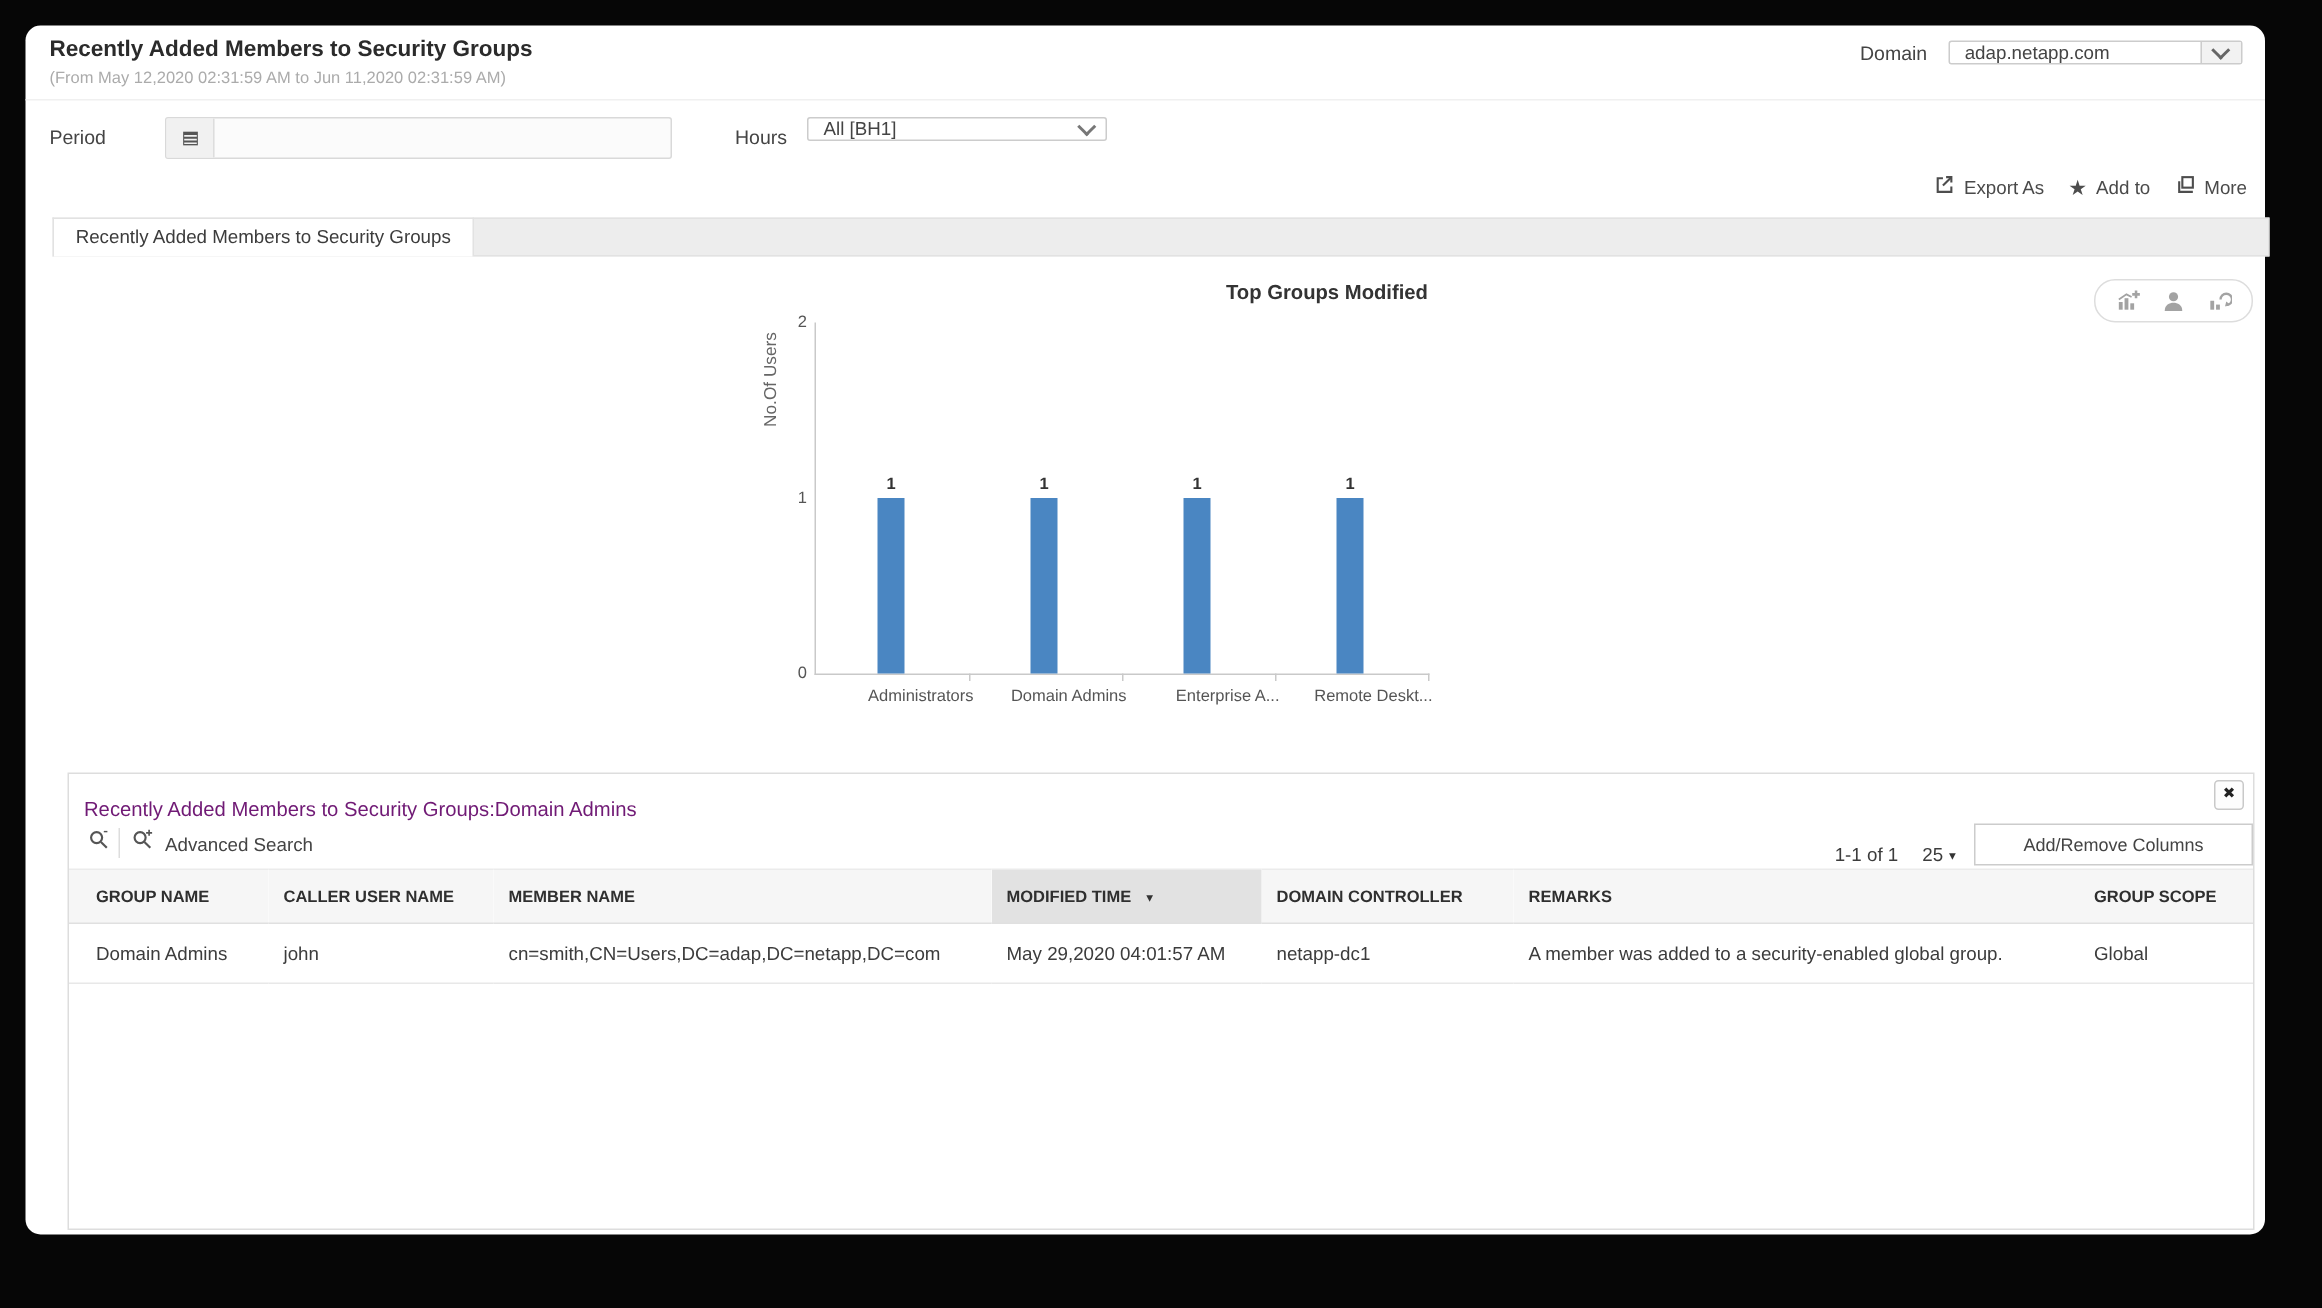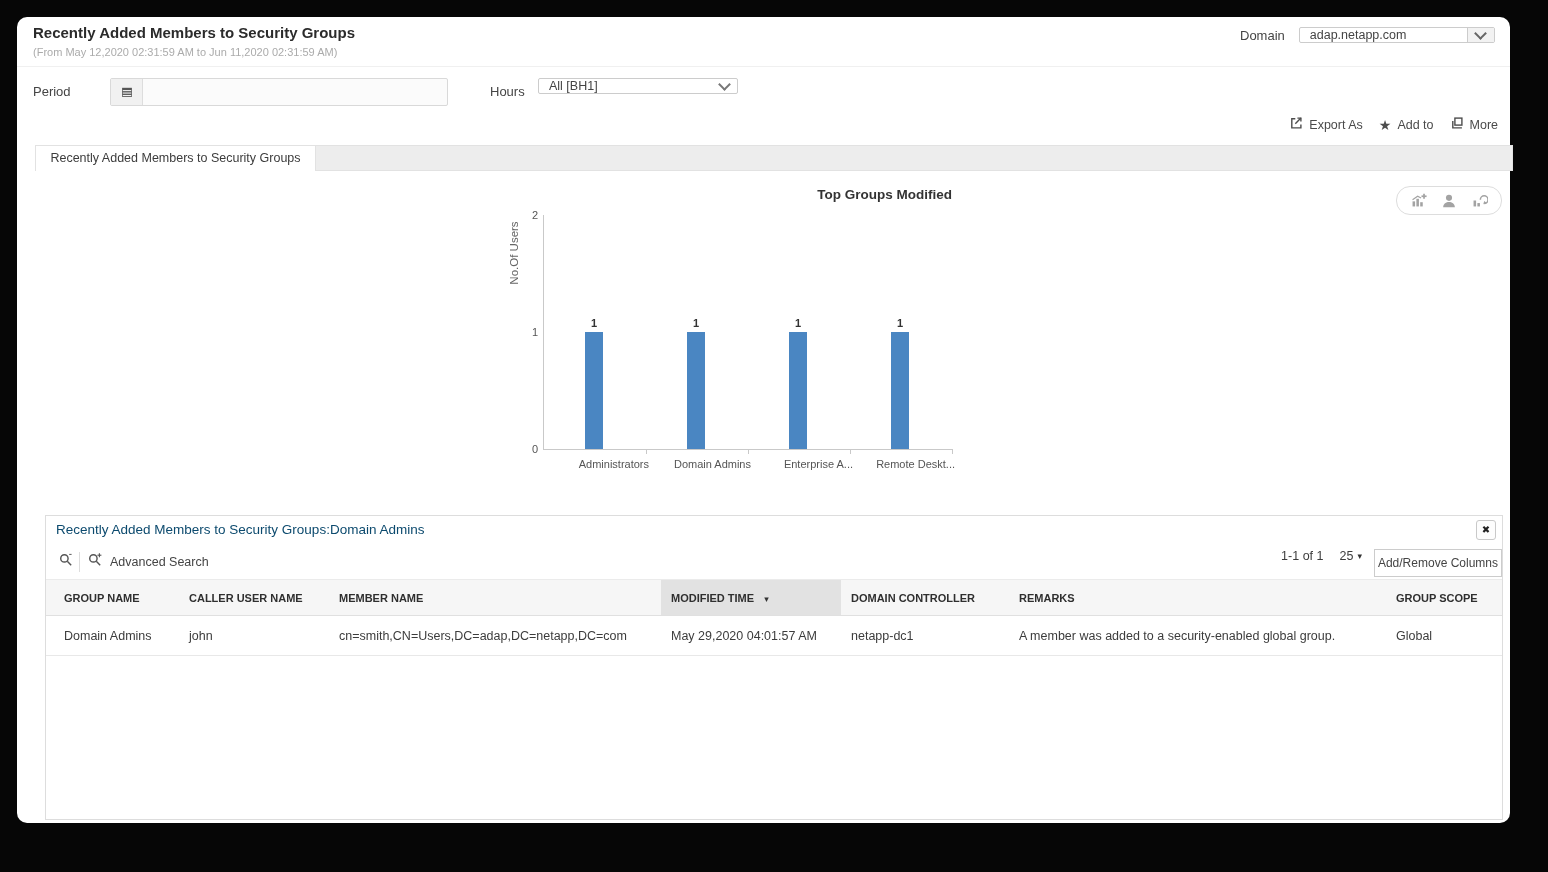--- a/index.html
+++ b/index.html
@@ -49,33 +49,33 @@
   .ytick{position:absolute;left:-22px;width:16px;text-align:right;font-size:11px;color:#555;}
   .yt2{top:-6px}.yt1{top:111px}.yt0{top:228px}
   .bar-group{position:absolute;bottom:0;width:50px;display:flex;flex-direction:column;align-items:center;}
   .bar-value{font-size:11px;font-weight:bold;color:#333;margin-bottom:3px;}
   .bar{width:18px;background:#4a86c2;}
   .xtick{position:absolute;top:234px;width:1px;height:5px;background:#c9c9c9;}
   .xcat{position:absolute;top:243px;width:110px;text-align:right;font-size:11px;color:#555;white-space:nowrap;}
 
   
   .panel{position:absolute;left:28px;top:498px;width:1458px;height:305px;border:1px solid #ddd;box-sizing:border-box;background:#fff;}
-  .panel-title{position:absolute;left:10px;top:6px;font-size:13.5px;color:#0c4a6e;text-align:center;}
+  .panel-title{position:absolute;left:10px;top:16px;font-size:13.5px;color:#701a75;text-align:center;}
   .close-btn{position:absolute;right:6px;top:4px;width:18px;height:18px;border:1px solid #c9c9c9;border-radius:3px;background:#fdfdfd;
     font-size:10px;font-weight:bold;color:#222;text-align:center;line-height:17px;cursor:pointer;}
   .search-row{position:absolute;left:0;top:33px;width:100%;height:28px;}
   .sicon{position:absolute;top:3px;color:#555;cursor:pointer;}
   .s1{left:12px}.sdiv{position:absolute;left:33px;top:3px;width:1px;height:20px;background:#ddd;}
   .adv{position:absolute;left:41px;top:3px;display:flex;align-items:center;gap:7px;color:#555;cursor:pointer;}
   .adv-label{font-size:12.5px;color:#444;}
-  .pager{position:absolute;right:0;top:0;height:28px;display:flex;align-items:flex-start;}
+  .pager{position:absolute;right:0;top:0;height:28px;display:flex;align-items:flex-end;}
   .pg-range{font-size:12.5px;color:#3c3c3c;margin-right:16px;}
   .pg-size{font-size:12.5px;color:#3c3c3c;display:flex;align-items:center;gap:4px;cursor:pointer;margin-right:12px;}
   .caret{font-size:9px;color:#333;}
-  .addcol-btn{height:28px;line-height:26px;border:1px solid #ccc;background:#fff;font-size:12px;color:#444;padding:0 3px;cursor:pointer;box-sizing:border-box;}
+  .addcol-btn{height:28px;line-height:26px;border:1px solid #ccc;background:#fff;font-size:12px;color:#444;padding:0 32px;cursor:pointer;box-sizing:border-box;}
 
   table.grid{position:absolute;left:0;top:63px;width:100%;border-collapse:collapse;table-layout:fixed;}
   .grid th{height:35px;background:#f6f6f6;border-top:1px solid #ebebeb;border-bottom:1px solid #e0e0e0;
     font-size:11px;font-weight:bold;color:#2f2f2f;text-align:left;padding:0 0 0 10px;white-space:nowrap;overflow:hidden;cursor:pointer;}
   .grid th.sorted{background:#e2e2e2;}
   .grid th:first-child,.grid td:first-child{padding-left:18px;}
   .grid td{height:39px;border-bottom:1px solid #e8e8e8;font-size:12.5px;color:#3c3c3c;padding:0 0 0 10px;white-space:nowrap;overflow:hidden;}
   .sort-arrow{font-size:9px;color:#333;margin-left:7px;}
 </style>
 </head>

